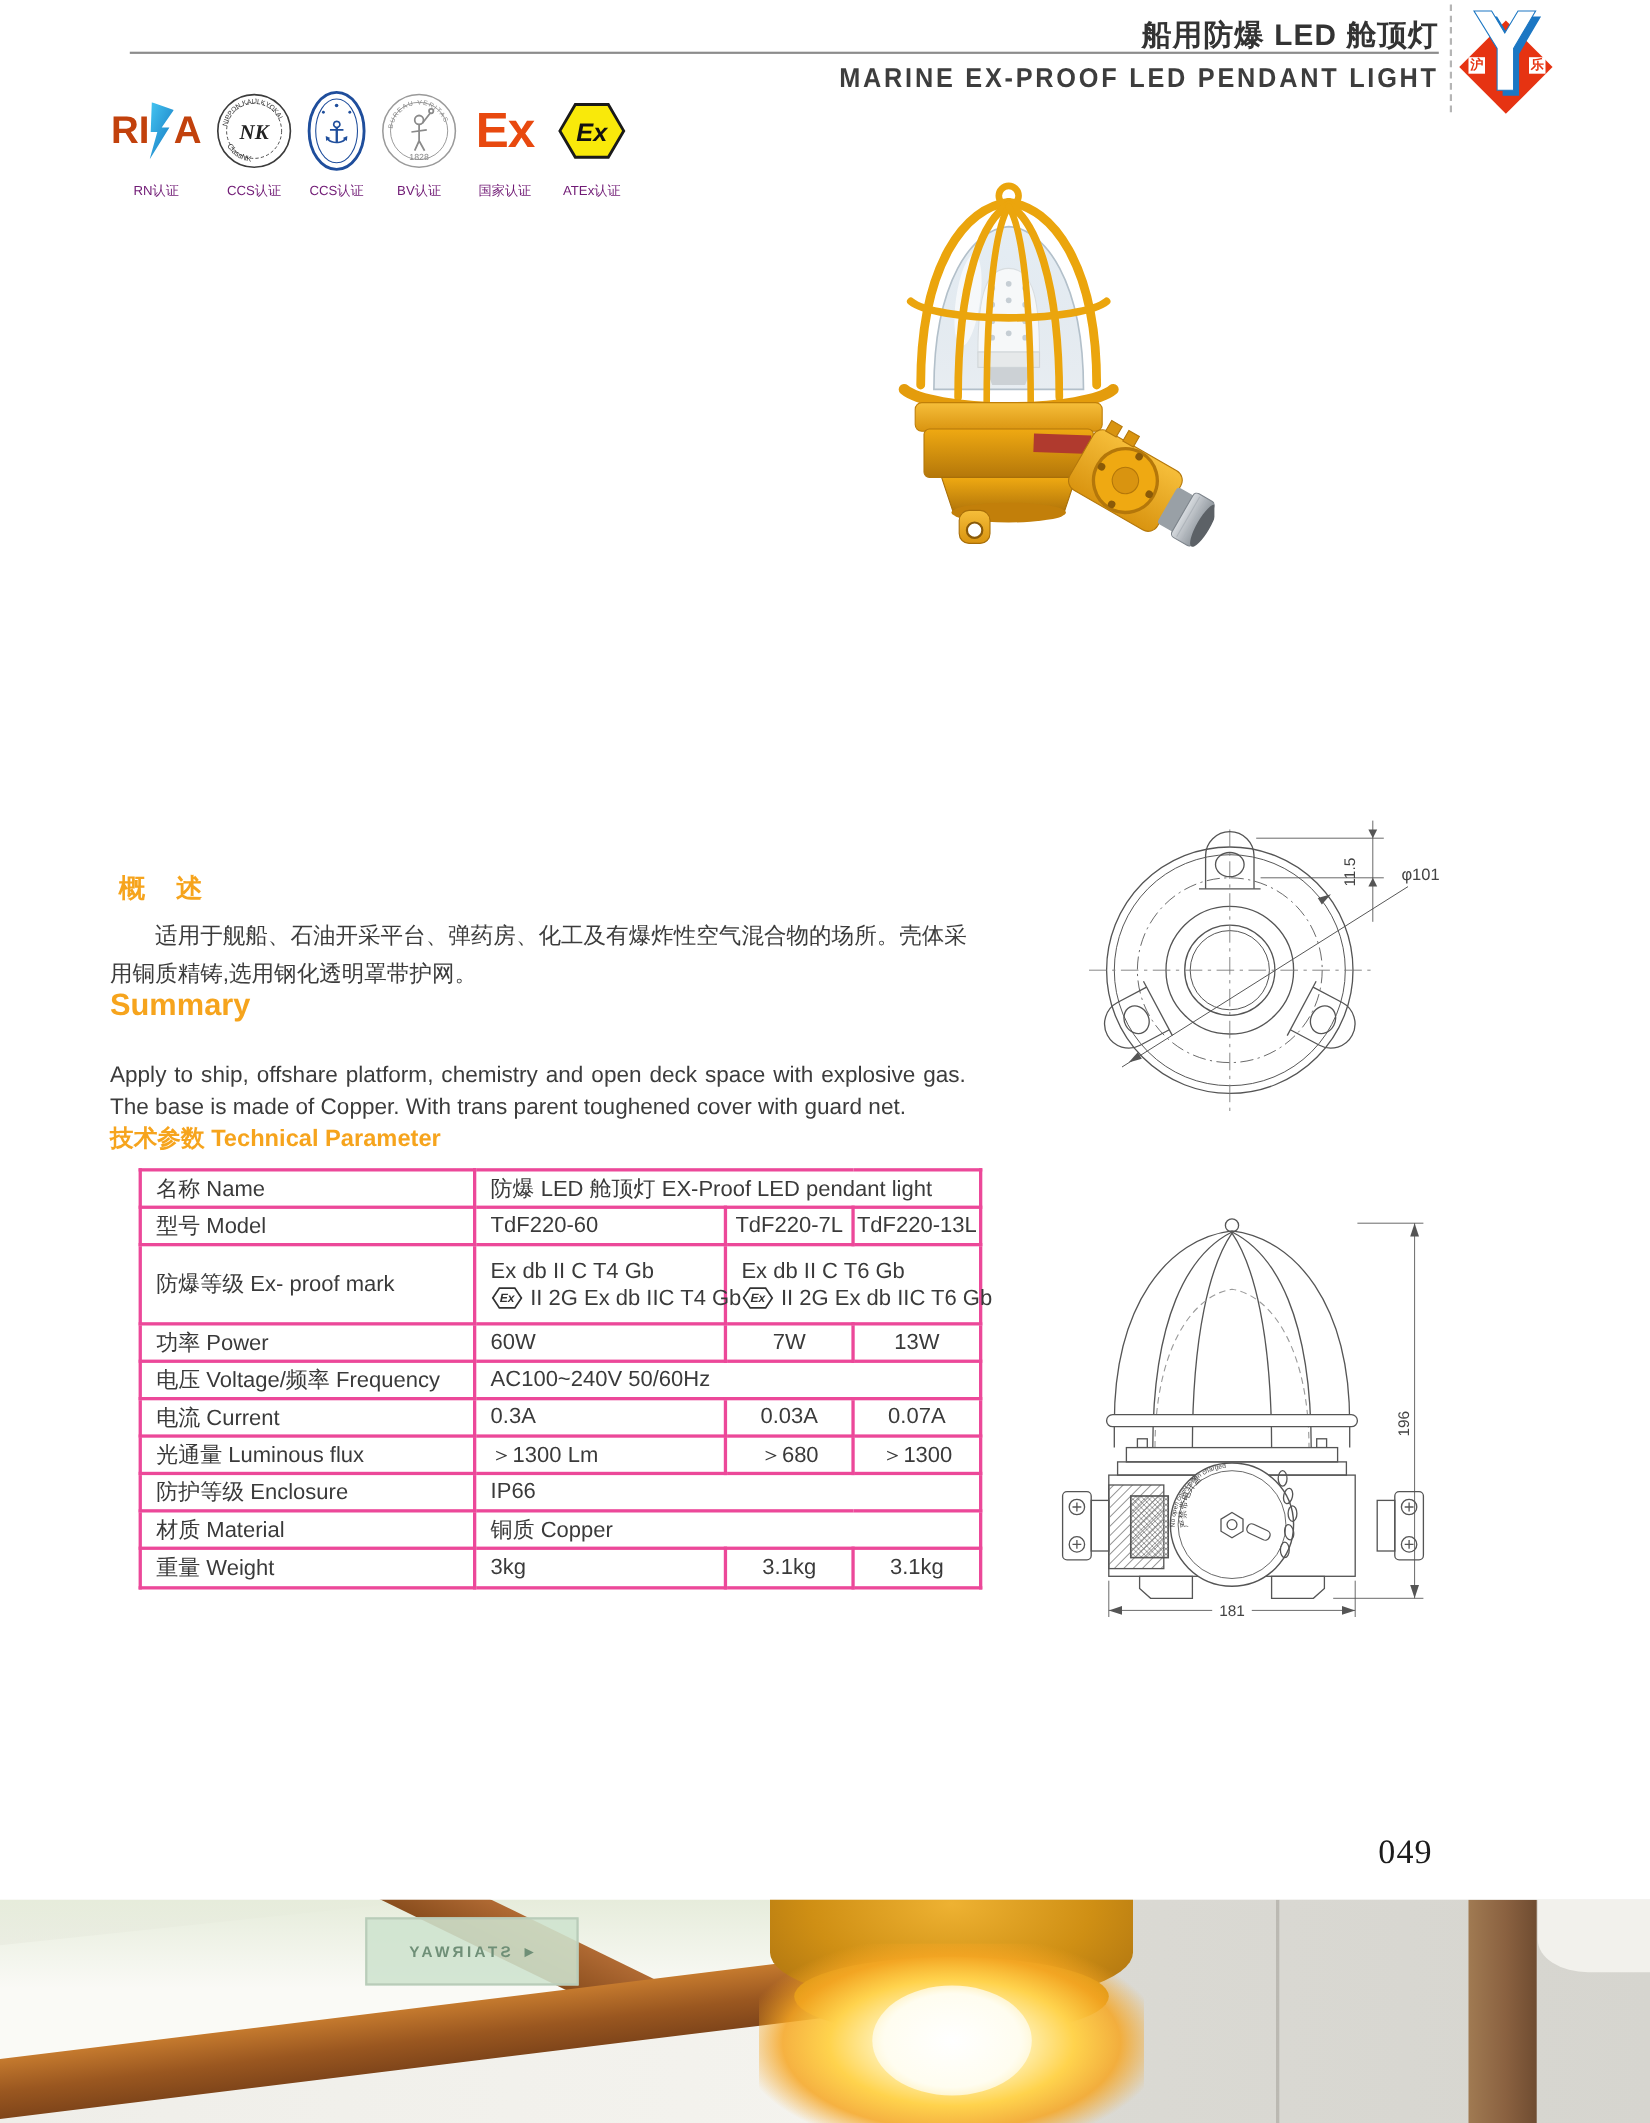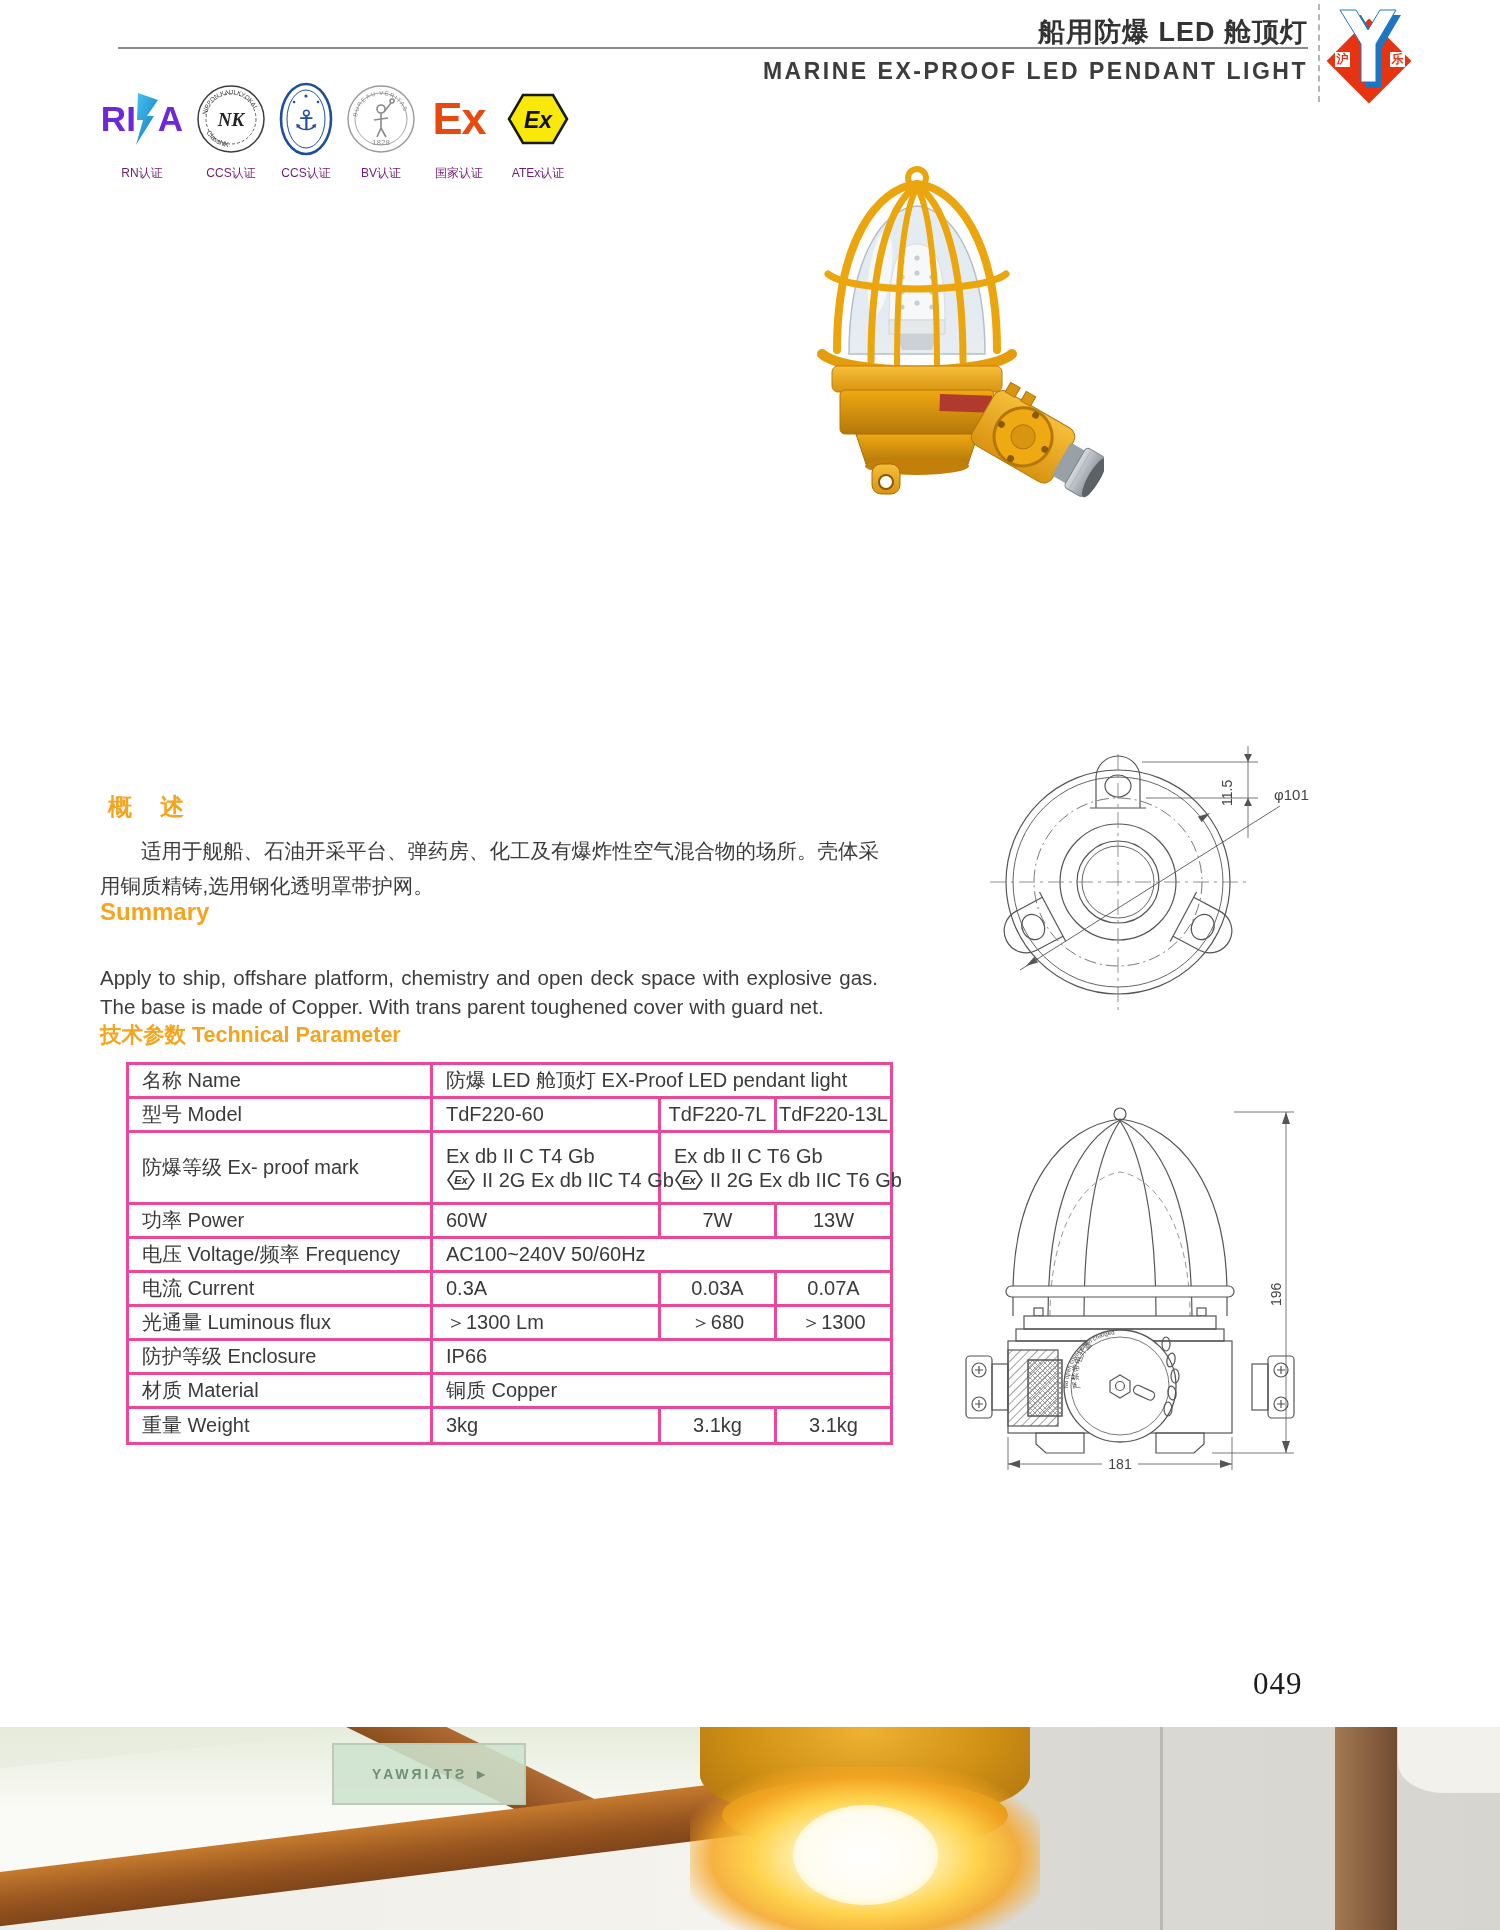--- a/index.html
+++ b/index.html
@@ -15,28 +15,28 @@
   .logo{left:1326px;top:4px;width:92px;height:98px;}
   .logo .diamond{position:absolute;left:13px;top:27px;width:60px;height:60px;background:#E63312;transform:rotate(45deg);}
   .logo .lchar{position:absolute;top:48px;width:15px;height:15px;background:#fff;color:#E63312;font-size:12px;font-weight:700;text-align:center;line-height:15px;}
   .logo .mchar{position:absolute;left:36px;top:46px;color:#fff;font-size:15px;font-weight:800;}
 
   
   .certs{left:92px;top:74px;width:486px;height:108px;display:flex;}
   .cert{display:flex;flex-direction:column;align-items:center;justify-content:flex-end;height:100%;}
   .cert .icon-wrap{flex:1;display:flex;align-items:center;justify-content:center;}
   .cert .lbl{font-size:12px;color:#701a75;margin-top:2px;white-space:nowrap;}
-  .rina-word{display:flex;align-items:center;font-weight:800;font-size:35px;color:#6d28d9;letter-spacing:0;}
+  .rina-word{display:flex;align-items:center;font-weight:800;font-size:35px;color:#c2410c;letter-spacing:0;}
   .ex-nat{font-size:45px;font-weight:800;color:#E8490F;letter-spacing:-1px;}
 
   
   .h-orange{color:#F6A41D;font-weight:700;}
   .ov-zh-h{left:108px;top:791px;font-size:24px;letter-spacing:2px;}
   .ov-zh-p{left:100px;top:833px;width:782px;font-size:20.5px;line-height:35px;text-indent:2em;color:#3c3c3c;}
-  .ov-en-h{left:100px;top:898px;font-size:24px;}
+  .ov-en-h{left:100px;top:898px;font-size:28px;}
   .ov-en-p{left:100px;top:932px;width:778px;font-size:20.5px;line-height:29px;text-align:justify;color:#3c3c3c;margin-top:31px;}
   .ov-tech-h{left:100px;top:1020px;font-size:21.5px;}
 
   
   table.spec{left:126px;top:1062px;border-collapse:collapse;table-layout:fixed;width:764px;font-size:20px;color:#3a3a3a;}
   table.spec td{border:3px solid #ec4899;padding:0 0 0 13px;vertical-align:middle;}
   table.spec td.c{text-align:center;padding:0;}
   .exline{display:flex;align-items:center;gap:6px;line-height:24px;white-space:nowrap;}
   .hexmark{flex:0 0 auto;}
 

